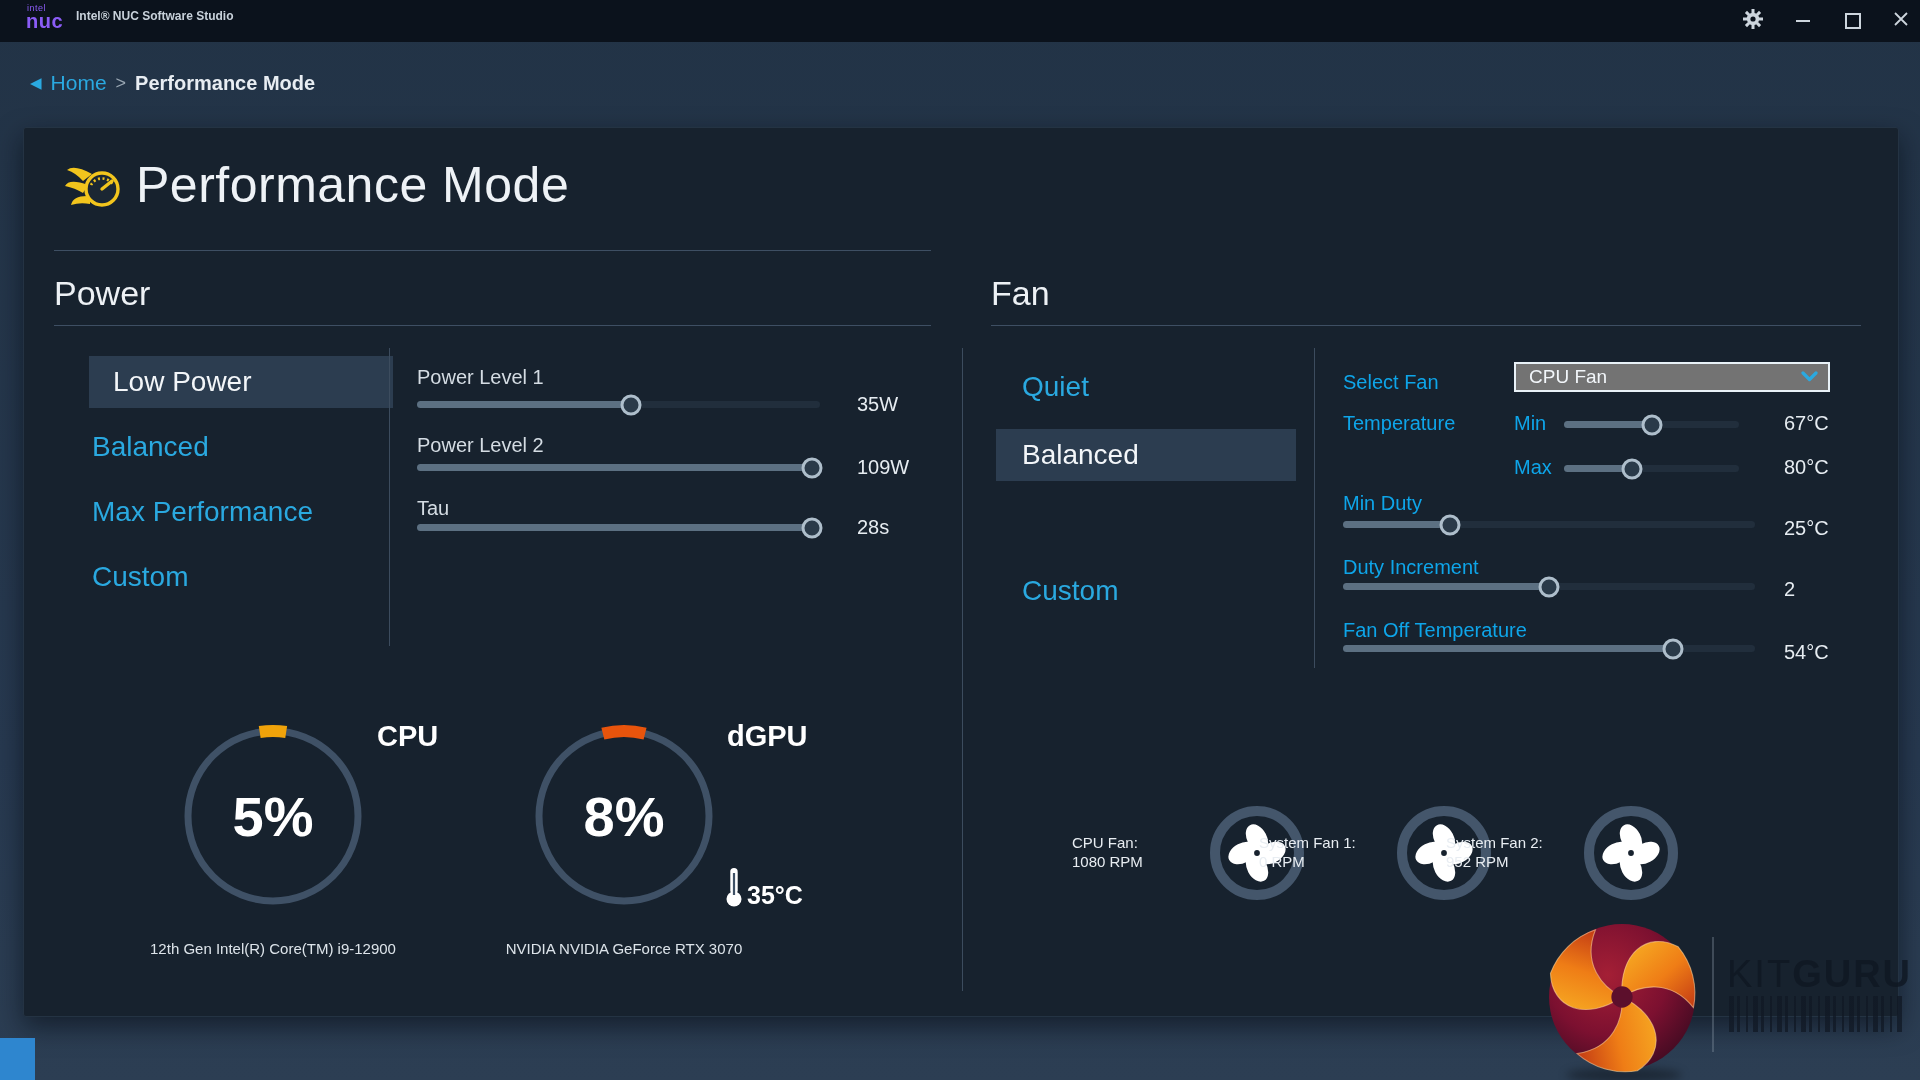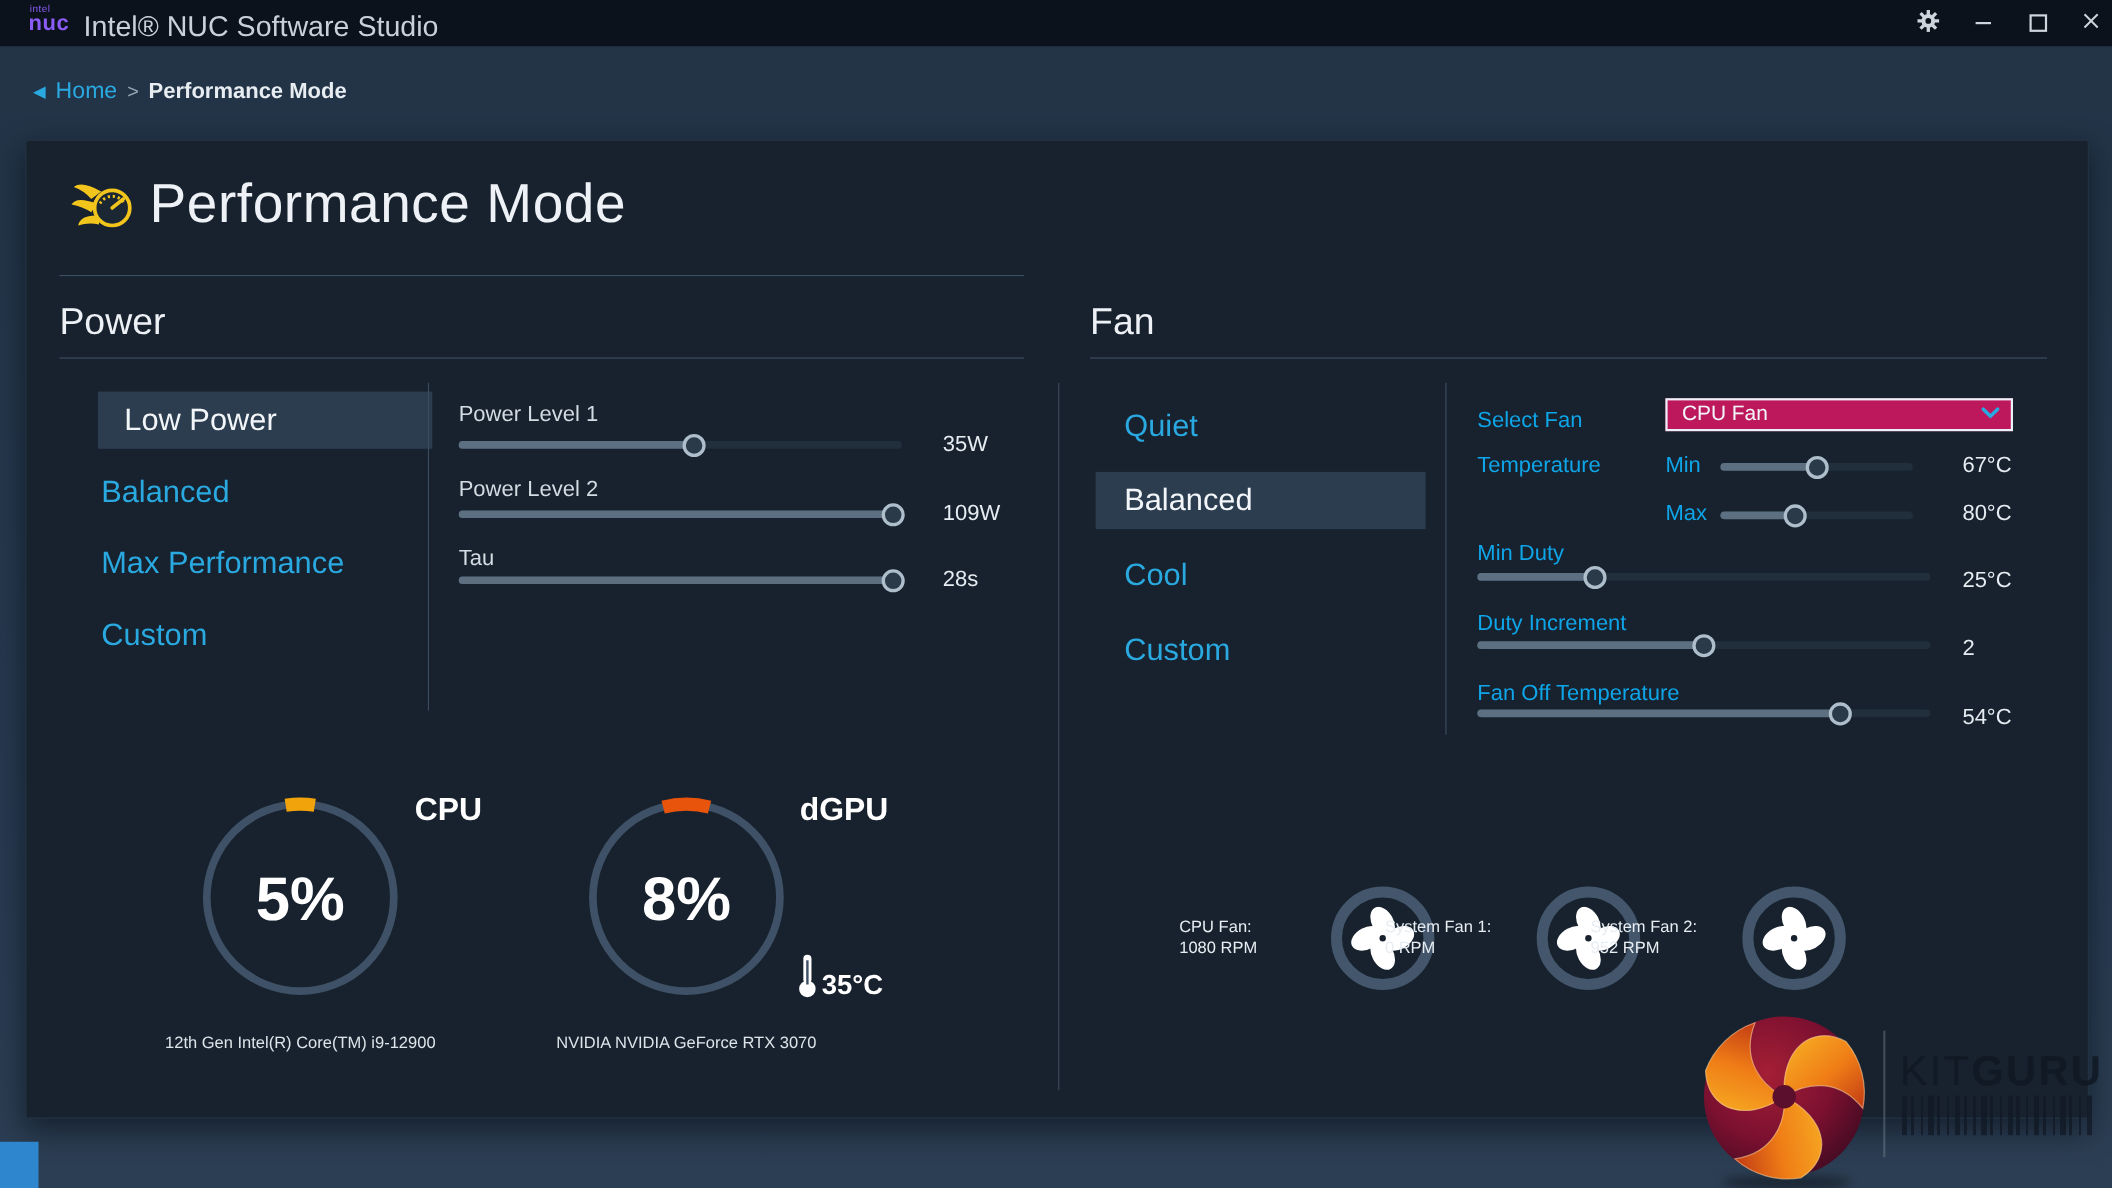--- a/index.html
+++ b/index.html
@@ -4,21 +4,21 @@
 <style>
   html,body{margin:0;padding:0;width:1920px;height:1080px;overflow:hidden;
     font-family:"Liberation Sans","DejaVu Sans",sans-serif;}
   body{position:relative;background:linear-gradient(180deg,#223346 0%,#273950 70%,#2c3e53 100%);}
   .abs{position:absolute;}
   
   .titlebar{position:absolute;left:0;top:0;width:1920px;height:42px;background:#0b121c;}
   .nuc-logo{position:absolute;left:26px;top:4px;color:#8b5cf6;line-height:1;}
   .nuc-logo .small{font-size:9px;letter-spacing:.5px;display:block;margin:0 0 0 1px;}
   .nuc-logo .big{font-size:20px;font-weight:700;letter-spacing:.5px;display:block;margin-top:-2px;}
-  .app-title{position:absolute;left:76px;top:9px;font-size:26px;color:#c8d1da;}
+  .app-title{position:absolute;left:76px;top:9px;font-size:12px;color:#c8d1da;font-weight:bold;}
   .winbtn{position:absolute;top:0;width:34px;height:42px;display:flex;align-items:center;justify-content:center;cursor:default;}
   .min-glyph{width:14px;height:2px;background:#cdd5dd;}
   .max-glyph{width:12px;height:12px;border:2px solid #cdd5dd;}
   
   .breadcrumb{position:absolute;left:30px;top:71px;display:flex;align-items:center;gap:9px;}
   .bc-arrow{color:#2aa9e0;font-size:15px;font-family:"DejaVu Sans",sans-serif;}
   .bc-home{color:#2aa9e0;font-size:21px;}
   .bc-sep{color:#9aa7b3;font-size:18px;}
   .bc-current{color:#e8edf2;font-size:20px;font-weight:600;}
   
@@ -44,21 +44,21 @@
   .gauge svg{position:absolute;left:0;top:0;}
   .gauge .arc{transform-origin:center;}
   .gauge-value{position:absolute;left:0;top:0;width:184px;height:184px;display:flex;align-items:center;justify-content:center;
     font-size:56px;font-weight:700;color:#fff;}
   .gauge-label{position:absolute;font-size:29px;font-weight:700;color:#fff;}
   .gauge-caption{position:absolute;width:320px;text-align:center;font-size:15px;color:#dde4ea;}
   .thermo{position:absolute;display:flex;align-items:flex-end;gap:3px;}
   .thermo-val{font-size:25px;font-weight:700;color:#fff;line-height:1;margin-bottom:4px;}
   
   .f-label{position:absolute;font-size:20px;color:#0ea5e9;}
-  .select-box{position:absolute;left:1490px;top:234px;width:316px;height:30px;background:#be185d;
+  .select-box{position:absolute;left:1490px;top:234px;width:316px;height:30px;background:#737373;
     border:2px solid #e9f2f8;box-sizing:border-box;display:flex;align-items:center;justify-content:space-between;
     padding:0 10px 0 13px;cursor:pointer;}
   .select-box .val{font-size:19px;color:#f2f6fa;}
   
   .fan-ring{position:absolute;width:94px;height:94px;border-radius:50%;border:10px solid #44566b;
     box-sizing:border-box;display:flex;align-items:center;justify-content:center;}
   .fan-label{position:absolute;width:130px;font-size:15px;line-height:19px;color:#e8edf2;}
   
   .wm-line{position:absolute;left:1712px;top:937px;width:2px;height:115px;background:#8a97a5;opacity:.35;}
   .wm-text{position:absolute;left:1727px;top:953px;font-size:38px;letter-spacing:2px;color:#0f1722;opacity:.8;}
@@ -208,23 +208,20 @@
   </div>
 
   <div class="sec-head" style="left:967px;top:146px;">Fan</div>
   <div class="hr" style="left:967px;top:197px;width:870px;"></div>
 
   <div class="mode-item" style="left:972px;top:233px;width:300px;padding-left:26px;">
     <span>Quiet</span>
     </div>
   <div class="mode-item selected" style="left:972px;top:301px;width:300px;padding-left:26px;">
     <span>Balanced</span>
-    </div>
-  <div class="mode-item" style="left:972px;top:369px;width:300px;padding-left:26px;">
-    <span>Cool</span>
     </div>
   <div class="mode-item" style="left:972px;top:437px;width:300px;padding-left:26px;">
     <span>Custom</span>
     </div>
 
   <div class="vdiv" style="left:1290px;top:220px;height:320px;"></div>
 
   <div class="f-label" style="left:1319px;top:243px;">Select Fan</div>
   <div class="select-box">
     <span class="val">CPU Fan</span>

